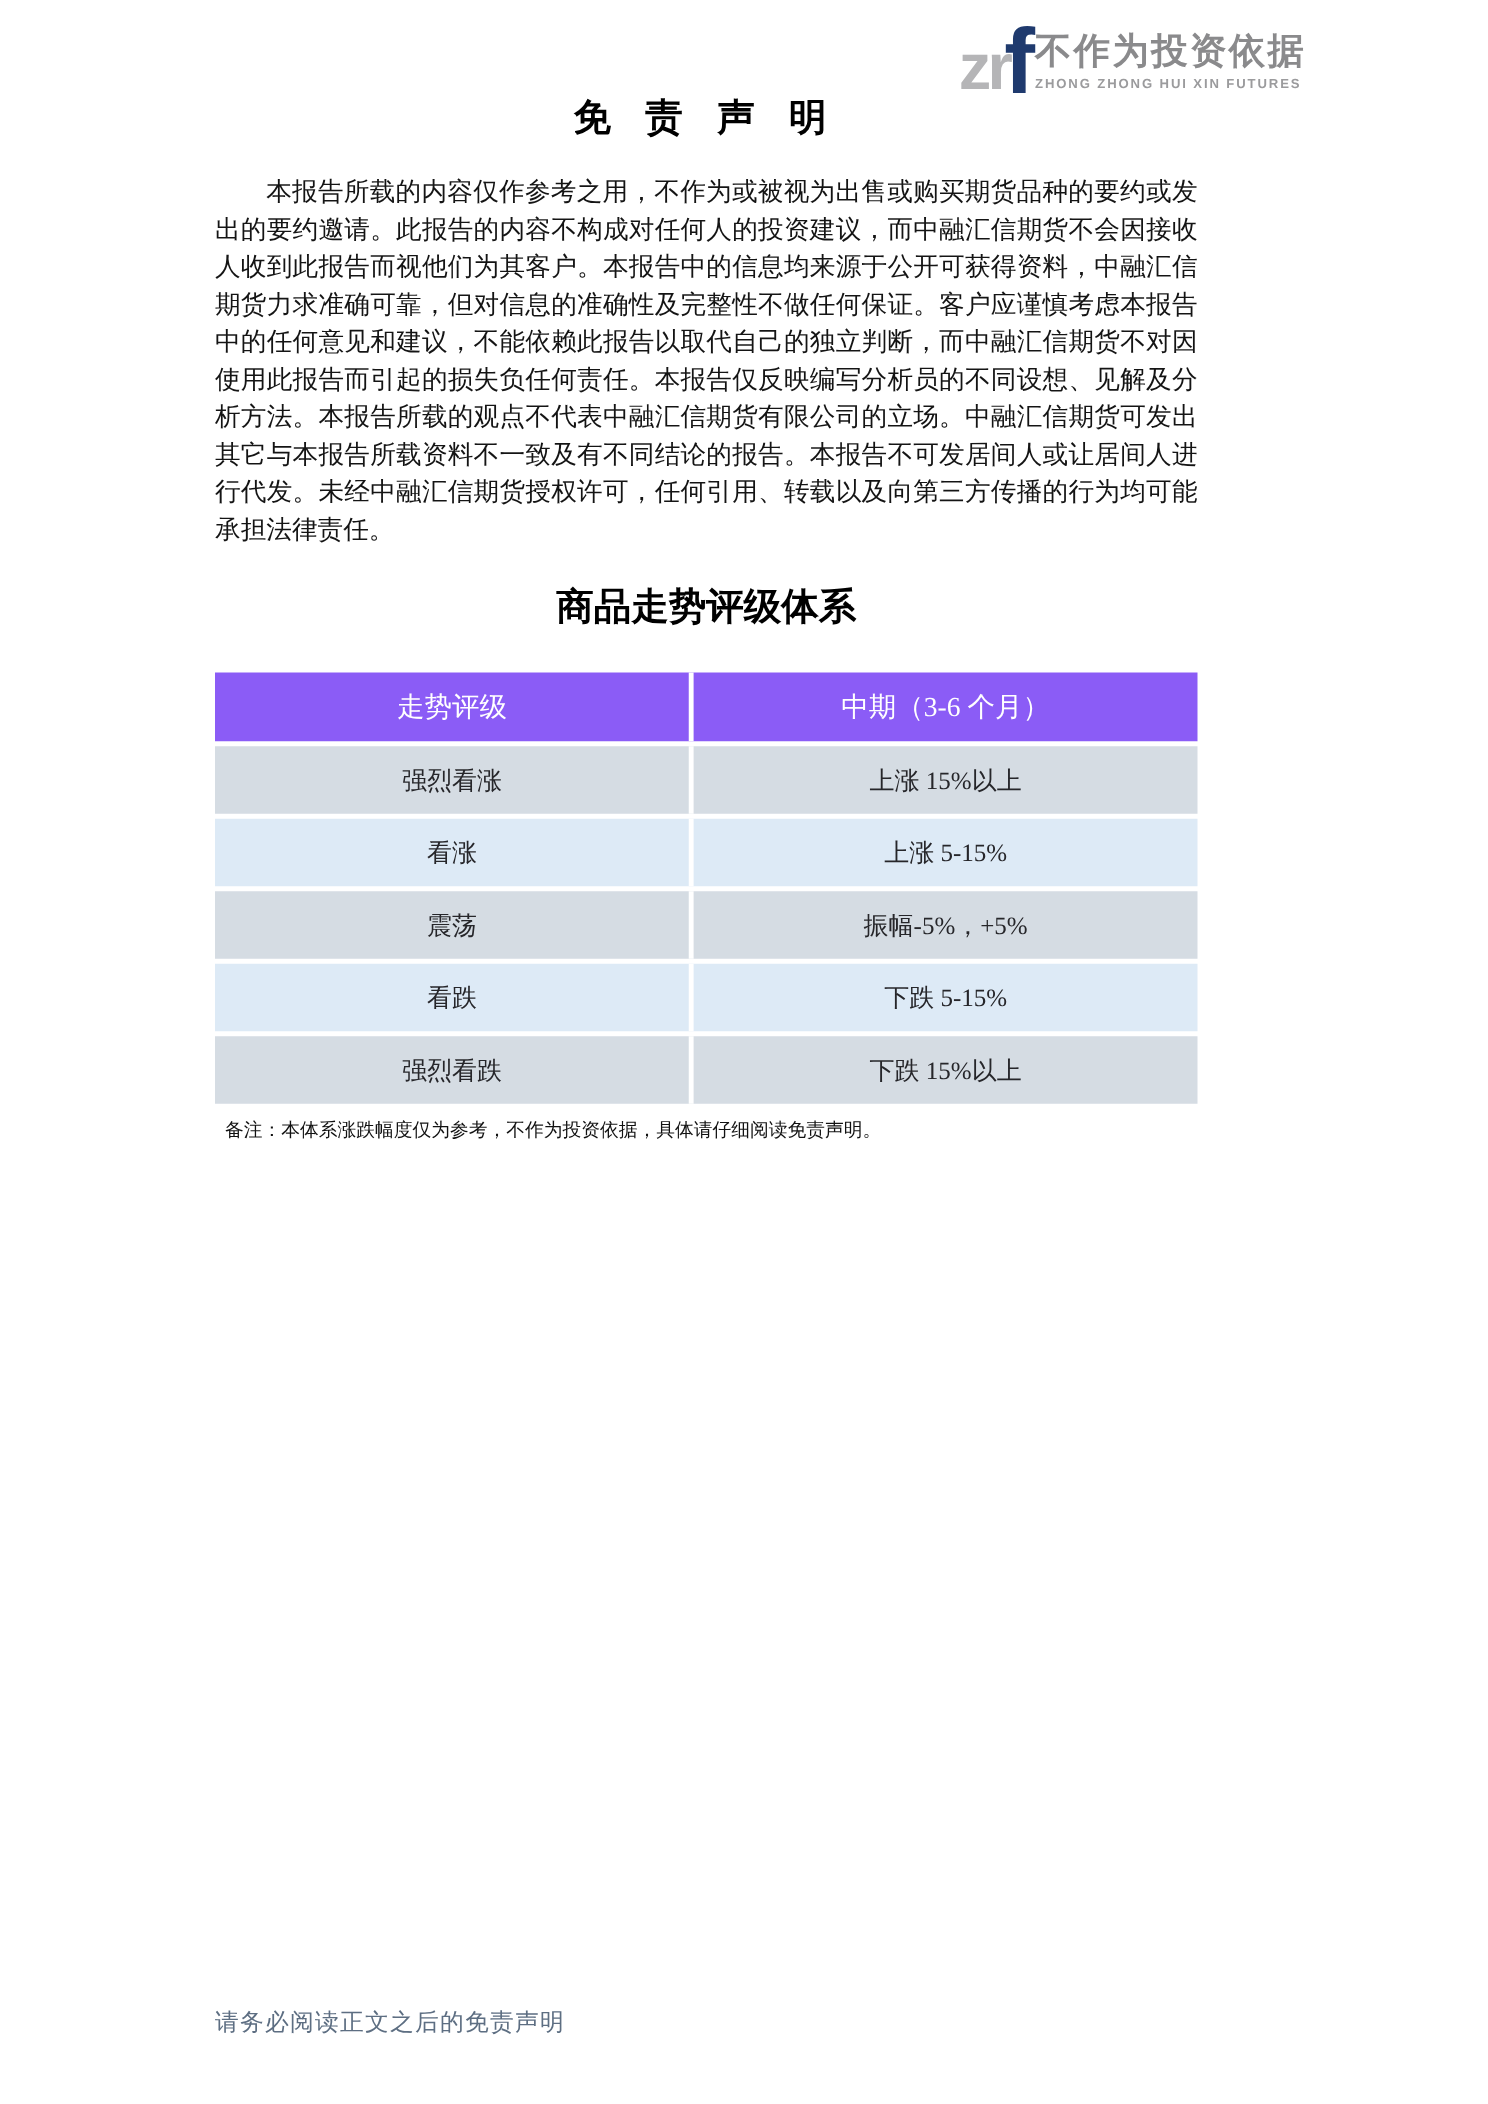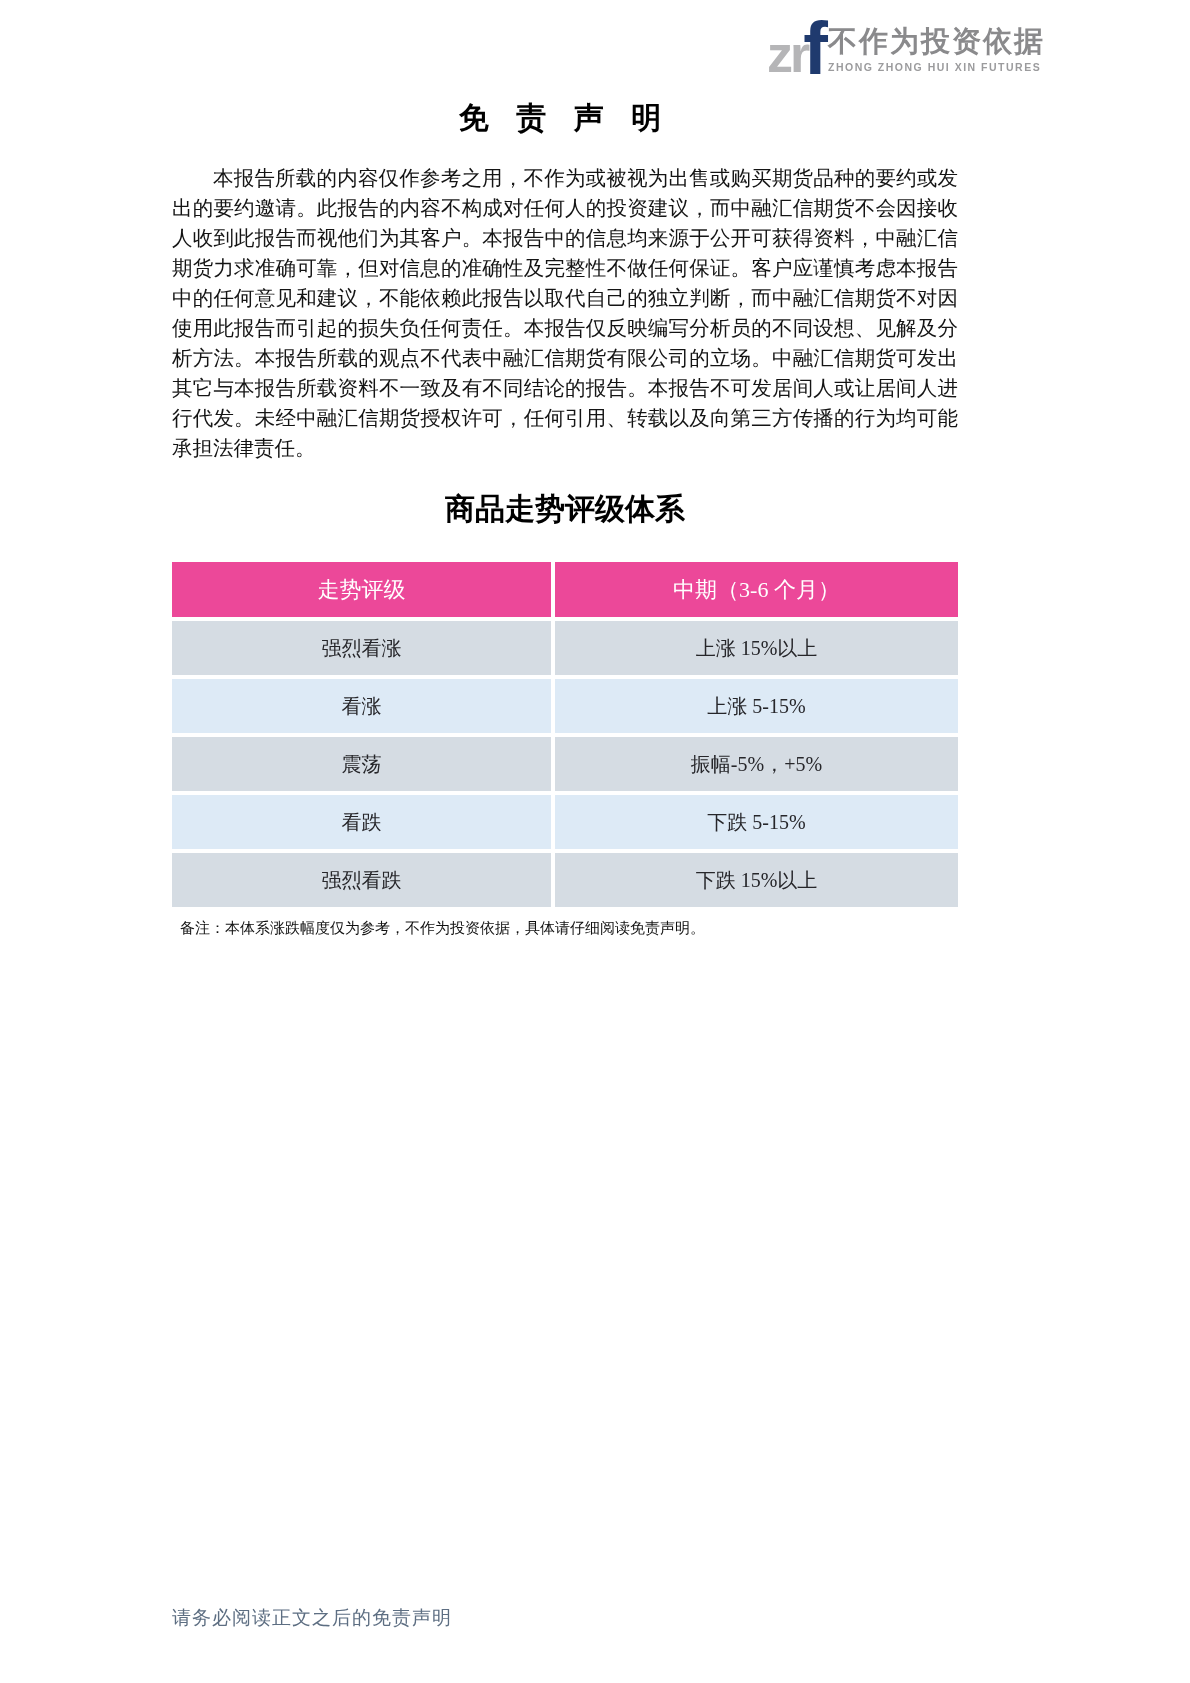--- a/index.html
+++ b/index.html
@@ -61,21 +61,21 @@
 
   
   .content {
     position: absolute;
     left: 172px;
     top: 0;
     width: 786px;
   }
   .doc-title {
     margin: 0;
-    padding-top: 98px;
+    padding-top: 74px;
     text-align: center;
     font-size: 30px;
     font-weight: 700;
     letter-spacing: 10px;
     color: #000000;
   }
   .disclaimer-text {
     margin: 24px 0 0 0;
     font-size: 20.5px;
     line-height: 30px;
@@ -100,21 +100,21 @@
     border-spacing: 0 4px;
     table-layout: fixed;
   }
   .rating-table th, .rating-table td {
     text-align: center;
     vertical-align: middle;
     padding: 0;
   }
   .rating-table col.c1 { width: 383px; }
   .rating-table th {
-    background: #ec4899;
+    background: #8b5cf6;
     color: #ffffff;
     font-weight: 400;
     font-size: 22px;
     height: 55px;
   }
   .rating-table td {
     font-size: 20px;
     color: #26262a;
     height: 54px;
     text-align: center;

